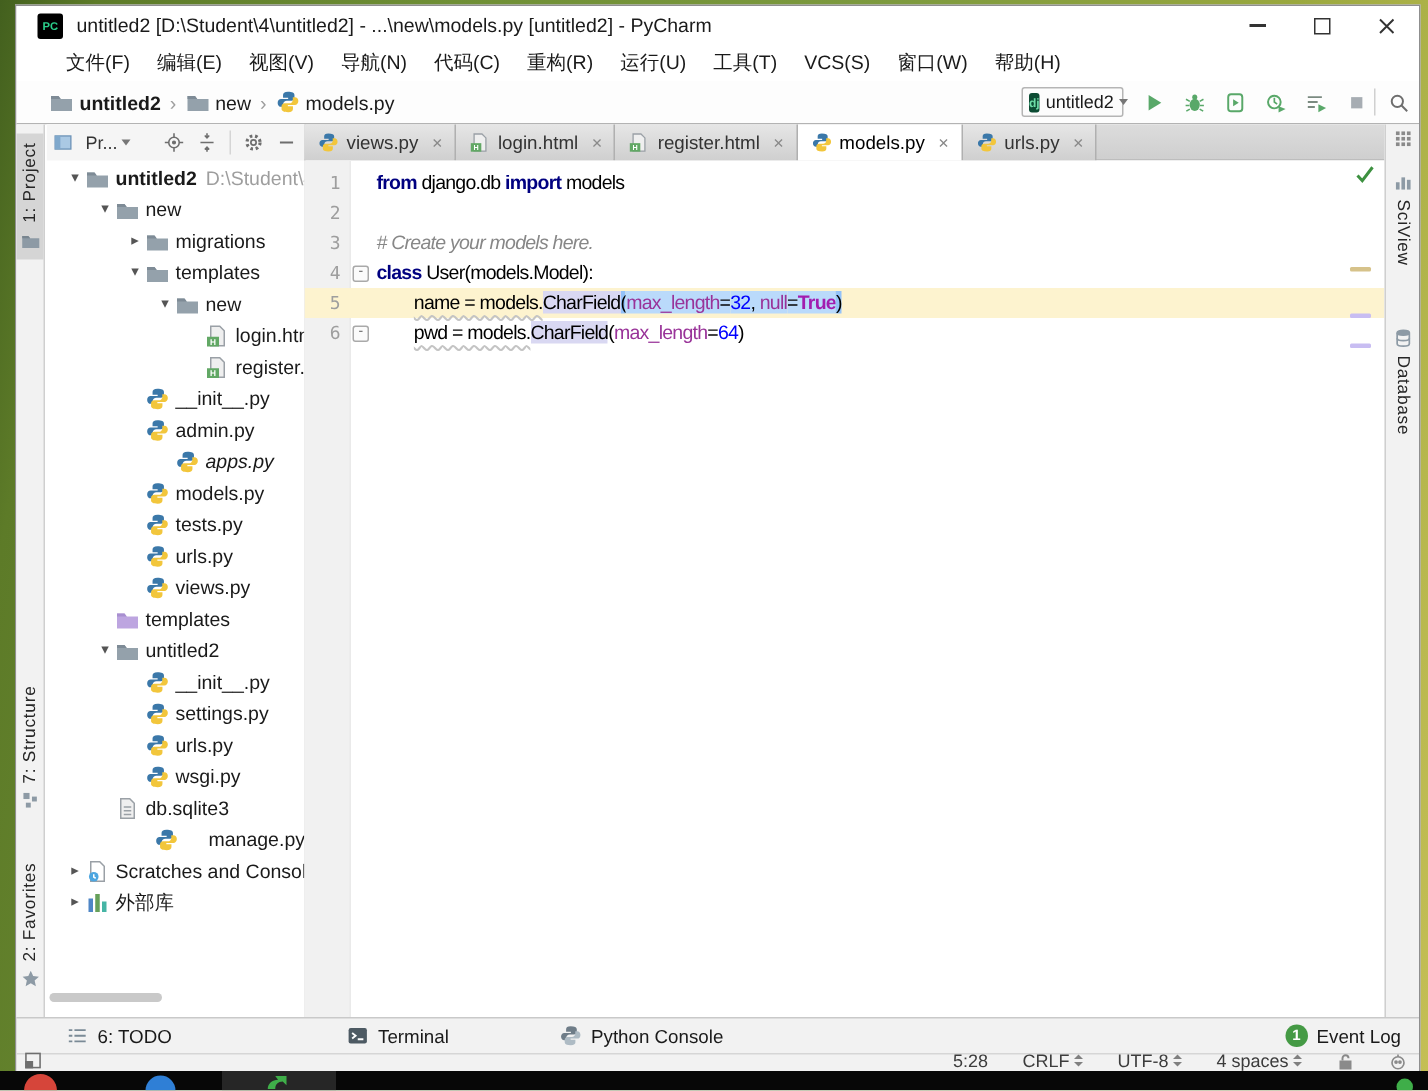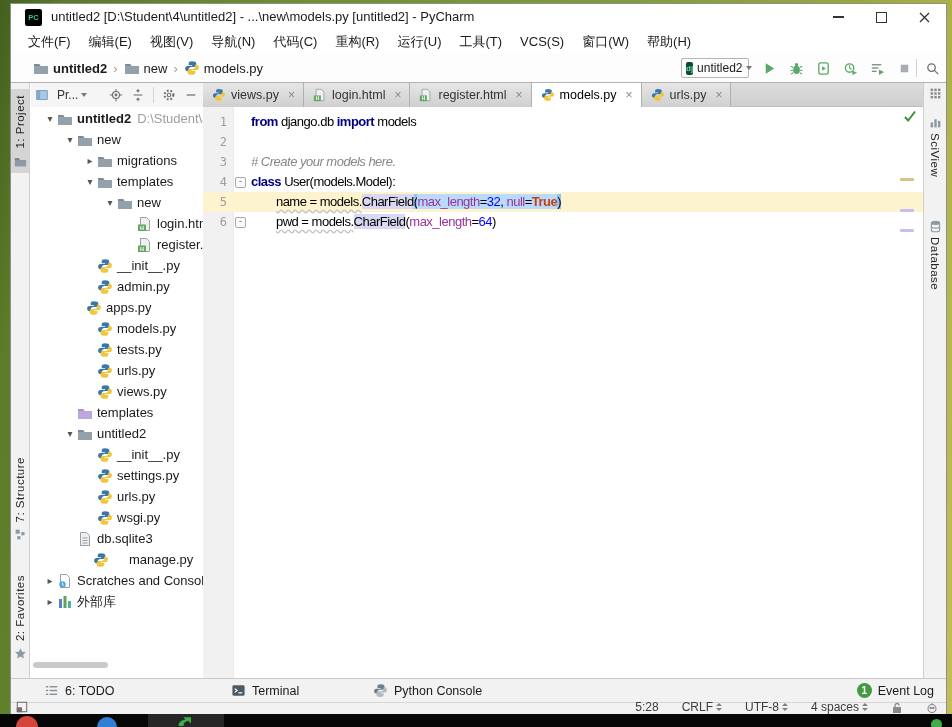--- a/index.html
+++ b/index.html
@@ -10,21 +10,21 @@
     border:1px solid #8f8f8f;box-sizing:content-box;}
   
   .titlebar{position:absolute;left:0;top:0;width:935px;height:26px;background:#fff;}
   .pc-logo{position:absolute;left:14px;top:5px;width:17px;height:17px;background:#000;border-radius:2px;
     color:#2bd08c;font-size:7.5px;font-weight:bold;display:flex;align-items:center;justify-content:center;}
   .title-text{position:absolute;left:40px;top:0;height:26px;line-height:26px;font-size:13px;color:#1a1a1a;white-space:nowrap;}
   .win-btn{position:absolute;top:0;width:43px;height:26px;display:flex;align-items:center;justify-content:center;cursor:default;}
   .glyph-min{width:11px;height:1.4px;background:#333;}
   .glyph-max{width:9px;height:9px;border:1.3px solid #333;}
   
-  .menubar{position:absolute;left:0;top:26px;width:887px;height:24px;background:#fff;display:flex;align-items:center;padding-left:8px;box-sizing:border-box;}
+  .menubar{position:absolute;left:0;top:26px;width:887px;height:24px;background:#fff;display:flex;align-items:center;padding-left:24px;box-sizing:border-box;}
   .menu-item{padding:0 9px;font-size:13px;color:#1a1a1a;line-height:24px;white-space:nowrap;}
   
   .toolbar{position:absolute;left:0;top:50px;width:935px;height:29px;background:#fdfdfd;border-bottom:1px solid #b3b3b3;box-sizing:border-box;}
   .breadcrumbs{position:absolute;left:22px;top:0;height:28px;display:flex;align-items:center;gap:4px;}
   .crumb{display:flex;align-items:center;gap:4px;font-size:13px;color:#1a1a1a;}
   .crumb.first .crumb-label{font-weight:bold;}
   .crumb-sep{color:#9e9e9e;font-size:13px;margin:0 2px;}
   .icon16{width:16px;height:16px;display:inline-block;vertical-align:middle;}
   .icon16 svg,.icon14 svg{width:100%;height:100%;display:block;}
   .icon14{width:14px;height:14px;display:inline-block;}
@@ -73,21 +73,21 @@
   .caret-row{position:absolute;left:0;width:720px;height:20px;background:#fdf3cf;}
   .lnum{position:absolute;left:0;width:24px;text-align:right;font-family:"DejaVu Sans Mono",monospace;font-size:12px;color:#9e9e9e;line-height:20px;}
   .fold{position:absolute;left:32px;width:9px;height:9px;border:1px solid #a9a9a9;background:#fbfbfb;border-radius:2px;
     font-size:9px;line-height:7px;text-align:center;color:#666;font-family:"DejaVu Sans Mono",monospace;}
   .code-line{position:absolute;left:48px;height:20px;line-height:20px;white-space:pre;
     font-family:Liberation Sans, sans-serif;font-size:13px;letter-spacing:-0.5px;color:#000;}
   .kw{color:#000080;font-weight:bold;}
   .com{color:#878787;font-style:italic;}
   .kwarg{color:#993399;}
   .num{color:#0000ff;}
-  .bool{color:#c2410c;font-weight:bold;}
+  .bool{color:#a21caf;font-weight:bold;}
   .idhl{background:#d9d8f2;}
   .sel{background:#badafb;}
   .paren{background:#93c2f9;}
   .squig{text-decoration:underline;text-decoration-style:wavy;text-decoration-color:#c4c4c4;text-underline-offset:3px;}
   .check-ok{position:absolute;right:6px;top:2px;width:14px;height:14px;}
   .stripe-mark{position:absolute;right:9px;width:14px;height:3px;border-radius:1px;}
   
   .bottombar{position:absolute;left:0;top:674px;width:935px;height:24px;background:#f2f2f2;border-top:1px solid #c9c9c9;box-sizing:border-box;}
   .tw-btn{position:absolute;top:0;height:23px;display:flex;align-items:center;gap:6px;font-size:12.5px;color:#1a1a1a;}
   .tw-ic{width:15px;height:15px;}
@@ -385,21 +385,21 @@
             <div class="tree-row" style="padding-left: 52px;">
               <span class="chev"></span>
               <span class="ticon">
                 <svg viewBox="0 0 16 16">
                   <path fill="#3b78a9" d="M7.9 1.2c-2.3 0-3.2.9-3.2 2.1v1.9h3.4v.8H3.4c-1.3 0-2.3 1-2.3 2.6s1 2.6 2.3 2.6h1.4V9.4c0-1.3 1.1-2.3 2.4-2.3h3.1c1.1 0 2-.9 2-2V3.3c0-1.3-1.4-2.1-4.4-2.1z"></path>
                   <path fill="#f2c63c" d="M8.1 14.8c2.3 0 3.2-.9 3.2-2.1v-1.9H7.9V10h4.7c1.3 0 2.3-1 2.3-2.6s-1-2.6-2.3-2.6h-1.4v1.8c0 1.3-1.1 2.3-2.4 2.3H5.7c-1.1 0-2 .9-2 2v1.8c0 1.3 1.4 2.1 4.4 2.1z"></path>
                 </svg>
               </span>
               <span class="">admin.py</span>
             </div>
-            <div class="tree-row" style="padding-left: 41px;">
+            <div class="tree-row" style="padding-left: 72px; font-style: italic;">
               <span class="chev"></span>
               <span class="ticon">
                 <svg viewBox="0 0 16 16">
                   <path fill="#3b78a9" d="M7.9 1.2c-2.3 0-3.2.9-3.2 2.1v1.9h3.4v.8H3.4c-1.3 0-2.3 1-2.3 2.6s1 2.6 2.3 2.6h1.4V9.4c0-1.3 1.1-2.3 2.4-2.3h3.1c1.1 0 2-.9 2-2V3.3c0-1.3-1.4-2.1-4.4-2.1z"></path>
                   <path fill="#f2c63c" d="M8.1 14.8c2.3 0 3.2-.9 3.2-2.1v-1.9H7.9V10h4.7c1.3 0 2.3-1 2.3-2.6s-1-2.6-2.3-2.6h-1.4v1.8c0 1.3-1.1 2.3-2.4 2.3H5.7c-1.1 0-2 .9-2 2v1.8c0 1.3 1.4 2.1 4.4 2.1z"></path>
                 </svg>
               </span>
               <span class="">apps.py</span>
             </div>
             <div class="tree-row" style="padding-left: 52px;">
@@ -509,21 +509,21 @@
                   <path d="M3.5 1.5h6l3 3v10h-9z" fill="#efefef" stroke="#9aa0a6"></path>
                   <g stroke="#9aa0a6">
                     <line x1="5.5" y1="7" x2="10.5" y2="7"></line>
                     <line x1="5.5" y1="9.5" x2="10.5" y2="9.5"></line>
                     <line x1="5.5" y1="12" x2="10.5" y2="12"></line>
                   </g>
                 </svg>
               </span>
               <span class="">db.sqlite3</span>
             </div>
-            <div class="tree-row" style="padding-left: 32px; gap: 16px;">
+            <div class="tree-row" style="padding-left: 42px; gap: 16px;">
               <span class="chev"></span>
               <span class="ticon">
                 <svg viewBox="0 0 16 16">
                   <path fill="#3b78a9" d="M7.9 1.2c-2.3 0-3.2.9-3.2 2.1v1.9h3.4v.8H3.4c-1.3 0-2.3 1-2.3 2.6s1 2.6 2.3 2.6h1.4V9.4c0-1.3 1.1-2.3 2.4-2.3h3.1c1.1 0 2-.9 2-2V3.3c0-1.3-1.4-2.1-4.4-2.1z"></path>
                   <path fill="#f2c63c" d="M8.1 14.8c2.3 0 3.2-.9 3.2-2.1v-1.9H7.9V10h4.7c1.3 0 2.3-1 2.3-2.6s-1-2.6-2.3-2.6h-1.4v1.8c0 1.3-1.1 2.3-2.4 2.3H5.7c-1.1 0-2 .9-2 2v1.8c0 1.3 1.4 2.1 4.4 2.1z"></path>
                 </svg>
               </span>
               <span class="">manage.py</span>
             </div>
             <div class="tree-row" style="padding-left: 12px;">

